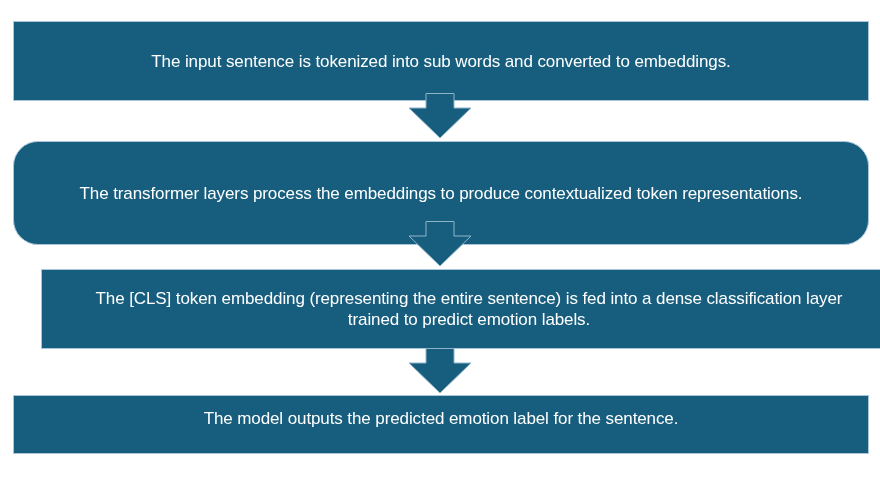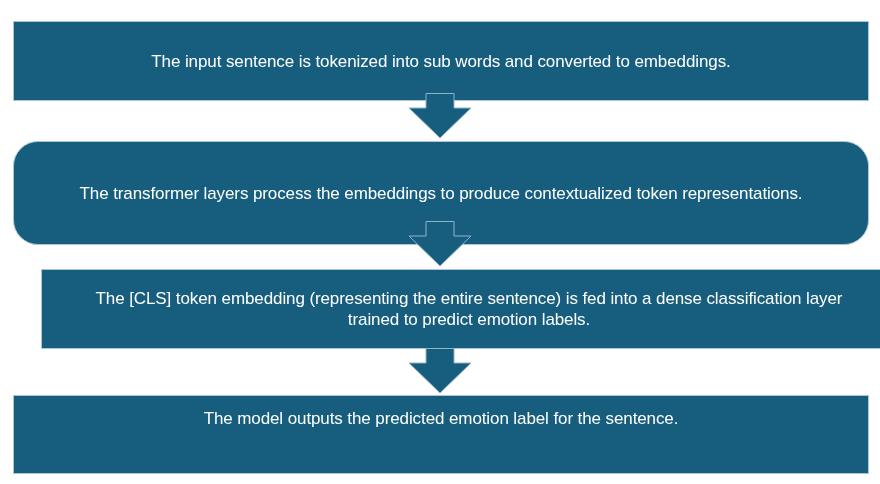--- a/index.html
+++ b/index.html
@@ -37,21 +37,21 @@
     line-height: 21px;
     letter-spacing: -0.1px;
     padding: 0 14px;
   }
   .flow-box .step-text {
     white-space: pre-line;
   }
   .box-1 { top: 13px;  height: 80px; margin-top: 8px; }
   .box-2 { top: 141px; height: 104px; border-radius: 25px; }
   .box-3 { top: 269px; height: 80px; margin-left: 28px; }
-  .box-4 { top: 395px; height: 79px; align-items: flex-start; padding-top: 12px; }
+  .box-4 { top: 395px; height: 59px; align-items: flex-start; padding-top: 12px; }
   .down-arrow {
     position: absolute;
     left: 408px;
     width: 64px;
     height: 46px;
   }
   .arrow-1 { top: 93px; }
   .arrow-2 { top: 221px; }
   .arrow-3 { top: 348px; }
   .down-arrow polygon {

